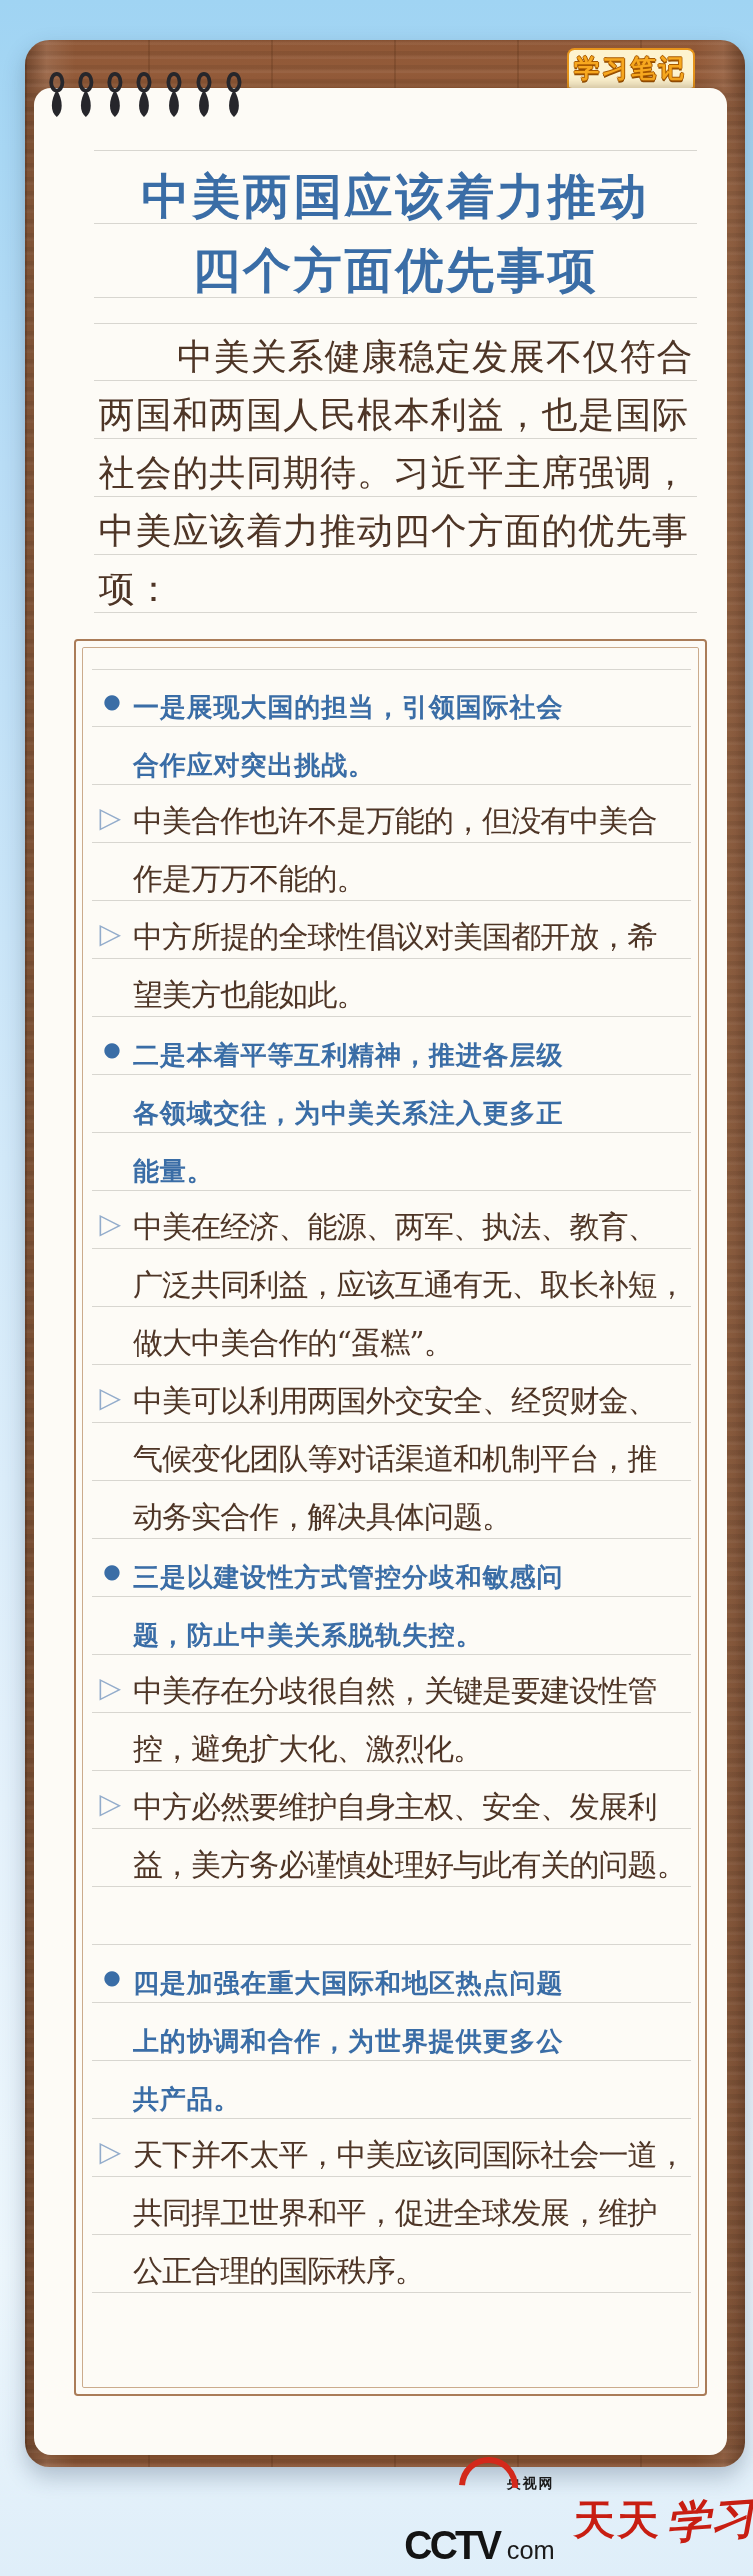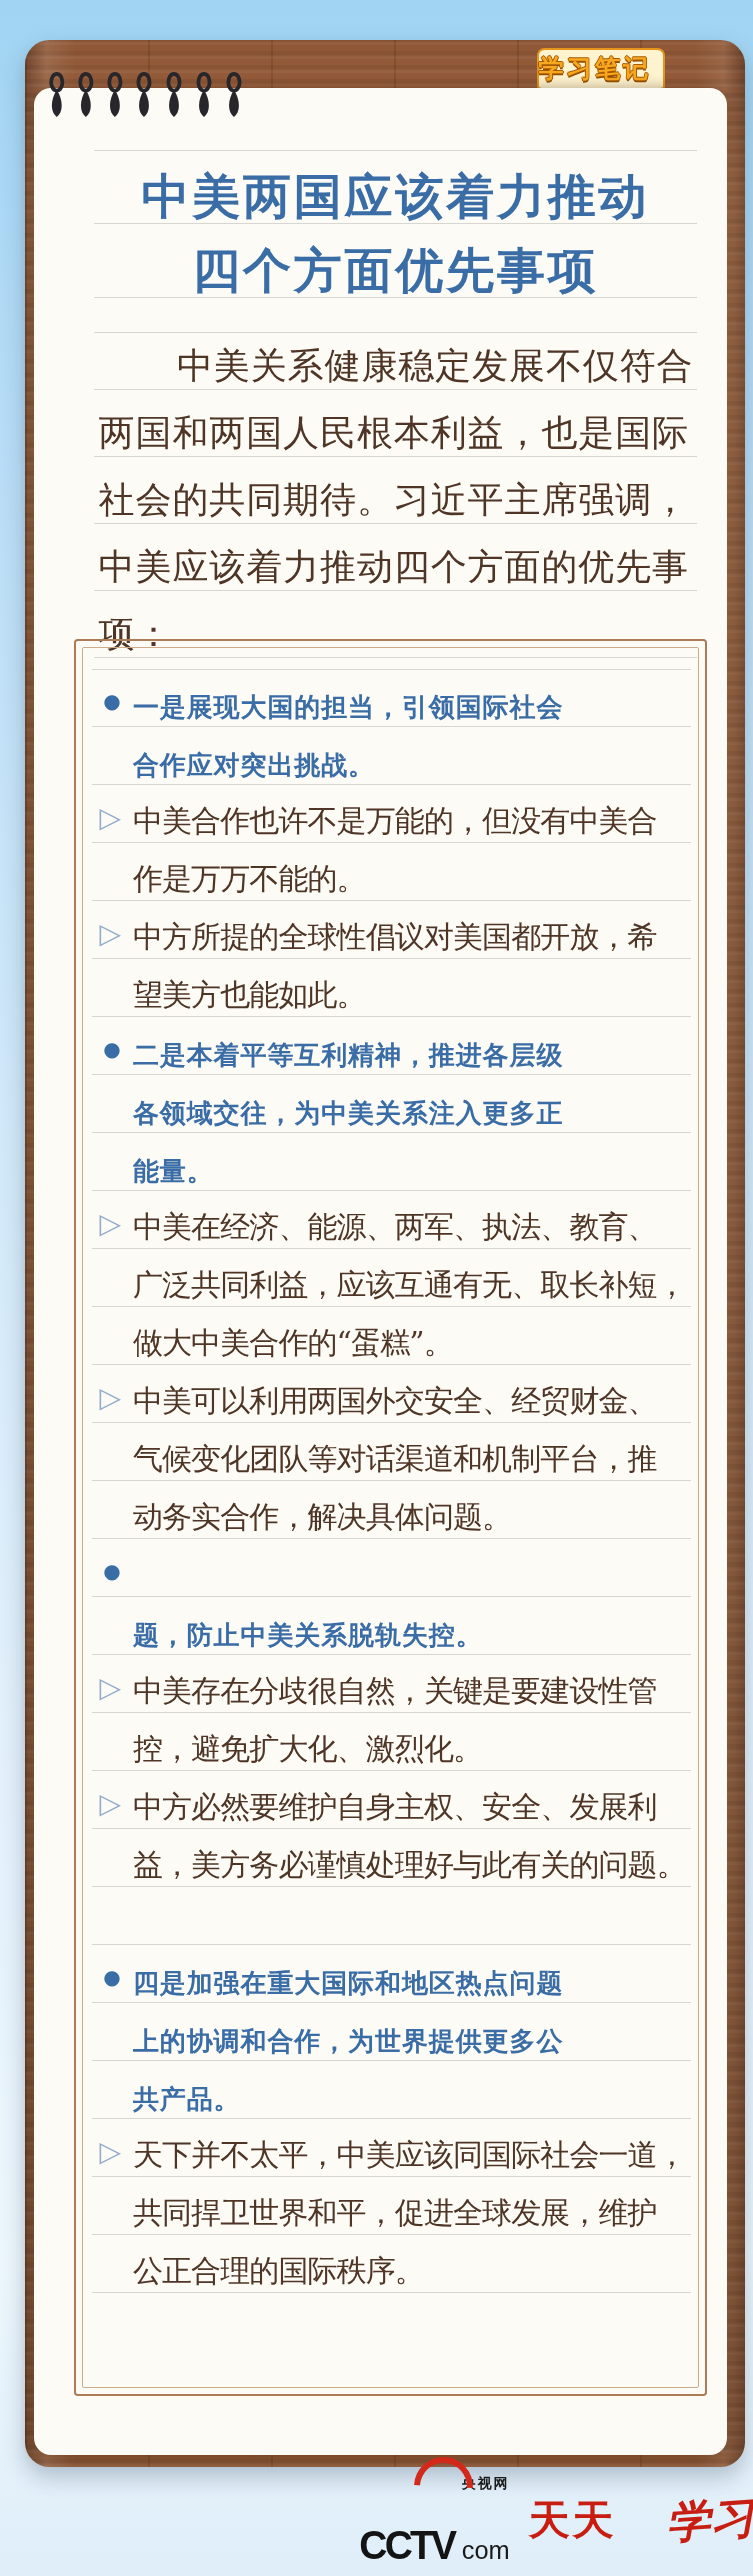--- a/index.html
+++ b/index.html
@@ -19,23 +19,23 @@
     box-shadow:0 9.4px 21px rgba(40,60,90,.28);
   }
   
   .page{
     position:absolute;left:9.4px;top:48px;width:693px;height:2367px;border-radius:17px;
     background:#fdfbf6;
     box-shadow:0 0 13px rgba(60,30,5,.38);
   }
   
   .badge{
-    position:absolute;left:512px;top:7.5px;width:124px;height:38px;
+    position:absolute;left:542px;top:7.5px;width:124px;height:38px;
     background:#fdf3cf;border:2.8px solid #e5941c;border-bottom:6.6px solid #c9711b;border-radius:7.5px;
-    display:flex;align-items:center;justify-content:flex-start;
+    display:flex;align-items:center;justify-content:center;
   }
   .badge span{
     font-weight:800;font-size:25.4px;letter-spacing:2.8px;color:#f7a81f;
     text-shadow:0.9px 0 #a85a00,-0.9px 0 #a85a00,0 0.9px #a85a00,0 -0.9px #a85a00,0 1.9px 0 #8f4a00;
     font-family:"Liberation Sans","DejaVu Sans",sans-serif;
   }
   
   .rings{position:absolute;left:11.3px;top:-18px;width:212px;height:60px;}
   
   .rule{border-bottom:1.9px solid #d8d6d0;}
@@ -47,21 +47,21 @@
     padding-bottom:2px;white-space:nowrap;
     font-weight:800;font-size:48px;line-height:1;letter-spacing:2.8px;color:#3a6da6;
     font-family:"Liberation Sans","DejaVu Sans",sans-serif;
   }
   
   .intro-block{position:absolute;top:235px;left:60px;width:603px;}
   .intro-row{
     box-sizing:border-box;height:58px;display:flex;align-items:flex-end;
     padding:0 0 4.7px 4.7px;white-space:nowrap;
     font-family:"DejaVu Serif","Liberation Serif",serif;
-    font-size:36px;line-height:1;letter-spacing:0.9px;color:#4e3526;margin-top:9px;
+    font-size:36px;line-height:1;letter-spacing:0.9px;color:#4e3526;
   }
   .intro-row.indent{padding-left:83px;}
   
   .pri-box{
     position:absolute;top:551px;left:40px;width:633px;height:1757px;box-sizing:border-box;
     border:2.8px solid #aa7c58;border-radius:3.8px;
   }
   .pri-inner{position:absolute;inset:5.7px;border:1.9px solid #cbab8c;border-radius:1.9px;}
   .rows{position:absolute;top:28px;left:16px;right:14px;}
   .r{
@@ -95,21 +95,21 @@
     transform:scaleY(1.05);font-family:"Liberation Sans","DejaVu Sans",sans-serif;
   }
   .arc{
     position:absolute;left:55px;top:-19px;width:47px;height:47px;border-radius:50%;
     border:6.6px solid transparent;border-top-color:#d3291b;border-right-color:#d3291b;
     transform:rotate(-42deg);
   }
   .cstack{display:flex;flex-direction:column;margin-left:7.5px;line-height:1;gap:47px;}
   .ysw{font-size:14px;font-weight:700;color:#1b1b1b;letter-spacing:1.9px;}
   .comw{font-size:25.4px;font-weight:400;color:#1b1b1b;letter-spacing:0;margin-top:1px;}
-  .ttxx{display:flex;align-items:center;gap:45px;}
+  .ttxx{display:flex;align-items:center;}
   .tt{
     font-weight:900;font-size:41px;color:#c81e12;letter-spacing:2.8px;line-height:1;
     font-family:"Liberation Sans","DejaVu Sans",sans-serif;
   }
   .xx{
     font-style:italic;font-weight:700;font-size:44px;color:#c81e12;line-height:1;
     display:inline-block;transform:rotate(-4deg);margin-left:4.7px;
     font-family:"DejaVu Serif","Liberation Serif",serif;
   }
 </style>
@@ -224,20 +224,21 @@
         </div>
         <div class="r t rule">
           <span class="txt">气候变化团队等对话渠道和机制平台，推</span>
         </div>
         <div class="r t rule">
           <span class="txt">动务实合作，解决具体问题。</span>
         </div>
 
         <div class="r h rule">
           <span class="mk-dot">●</span>
+          <span class="txt">三是以建设性方式管控分歧和敏感问</span>
         </div>
         <div class="r h rule">
           <span class="txt">题，防止中美关系脱轨失控。</span>
         </div>
         <div class="r t rule">
           <span class="mk-tri">▷</span>
           <span class="txt">中美存在分歧很自然，关键是要建设性管</span>
         </div>
         <div class="r t rule">
           <span class="txt">控，避免扩大化、激烈化。</span>

